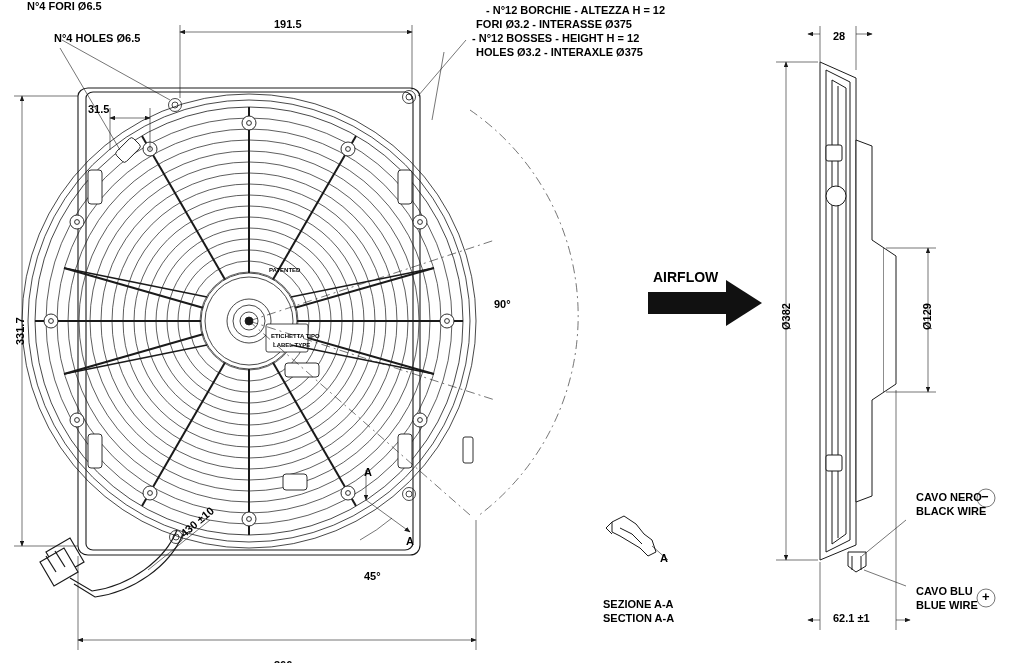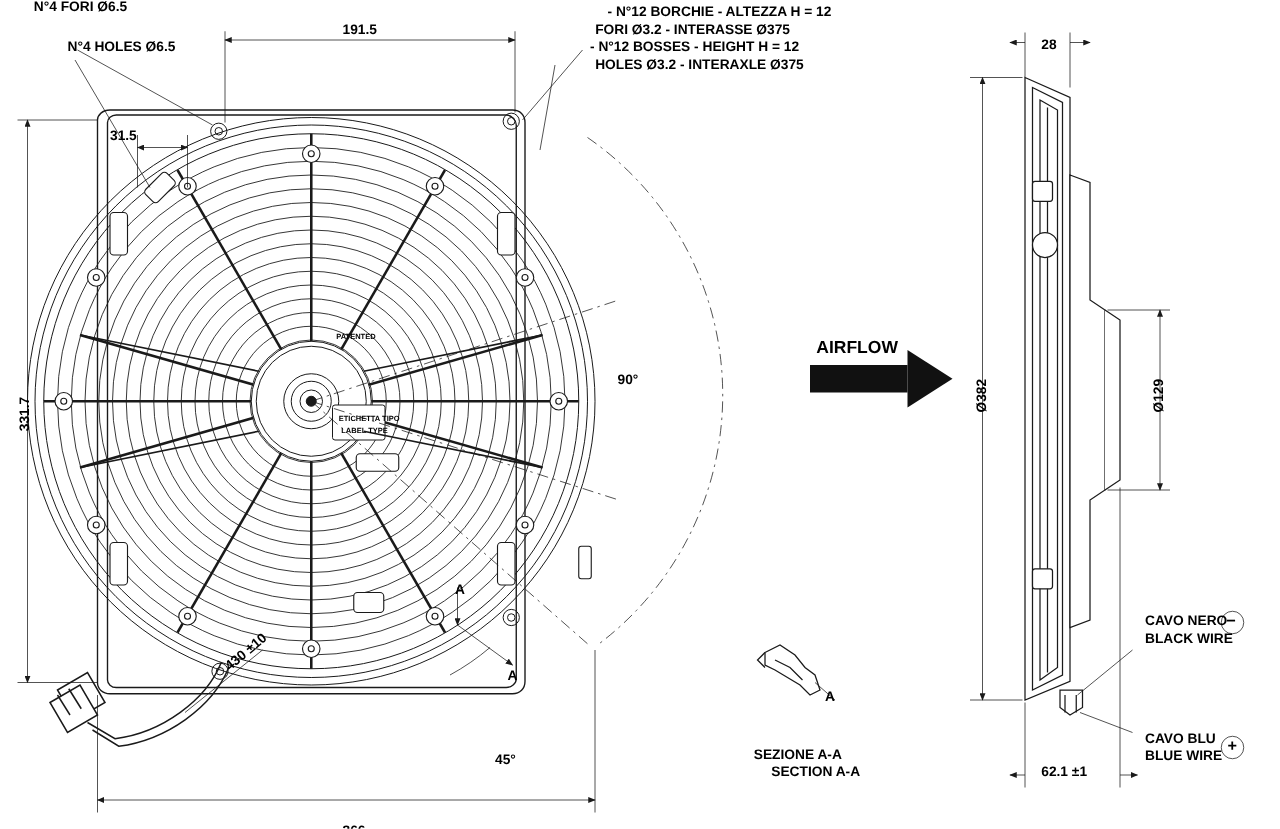--- a/index.html
+++ b/index.html
@@ -302,21 +302,21 @@
   <div class="lbl" style="left:470px; top:46px;">  HOLES Ø3.2 - INTERAXLE Ø375</div>
 
   <div class="lbl" style="left:274px; top:18px;">191.5</div>
   <div class="lbl" style="left:88px; top:103px;">31.5</div>
 
   <div class="lbl rot90" style="left:14px; top:345px;">331.7</div>
 
   <div class="lbl" style="left:274px; top:659px;">366</div>
 
   <div class="lbl" style="left:494px; top:298px;">90°</div>
-  <div class="lbl" style="left:396px; top:570px;margin-top:32px;">45°</div>
+  <div class="lbl" style="left:364px; top:570px;">45°</div>
 
   <div class="lbl" style="left:178px; top:530px; transform:rotate(-40deg); transform-origin:left top;">430 ±10</div>
 
   <div class="lbl" style="left:364px; top:466px;">A</div>
   <div class="lbl" style="left:406px; top:535px;">A</div>
   <div class="lbl" style="left:660px; top:552px;">A</div>
 
   <div class="lbl tiny" style="left:269px; top:264px;">PATENTED</div>
   <div class="lbl tiny" style="left:271px; top:330px;">ETICHETTA TIPO</div>
   <div class="lbl tiny" style="left:273px; top:339px;">LABEL TYPE</div>
@@ -330,15 +330,15 @@
 
   <div class="lbl" style="left:916px; top:491px;">CAVO NERO</div>
   <div class="lbl" style="left:916px; top:505px;">BLACK WIRE</div>
   <div class="lbl" style="left:916px; top:585px;">CAVO BLU</div>
   <div class="lbl" style="left:916px; top:599px;">BLUE WIRE</div>
 
   <div class="lbl" style="left:981px; top:491px; font-size:13px;">−</div>
   <div class="lbl" style="left:982px; top:591px; font-size:13px;">+</div>
 
   <div class="lbl" style="left:603px; top:598px;">SEZIONE A-A</div>
-  <div class="lbl" style="left:617px; top:612px;">SECTION A-A</div>
+  <div class="lbl" style="left:603px; top:612px;">SECTION A-A</div>
 
 </div>
 
 </body></html>

